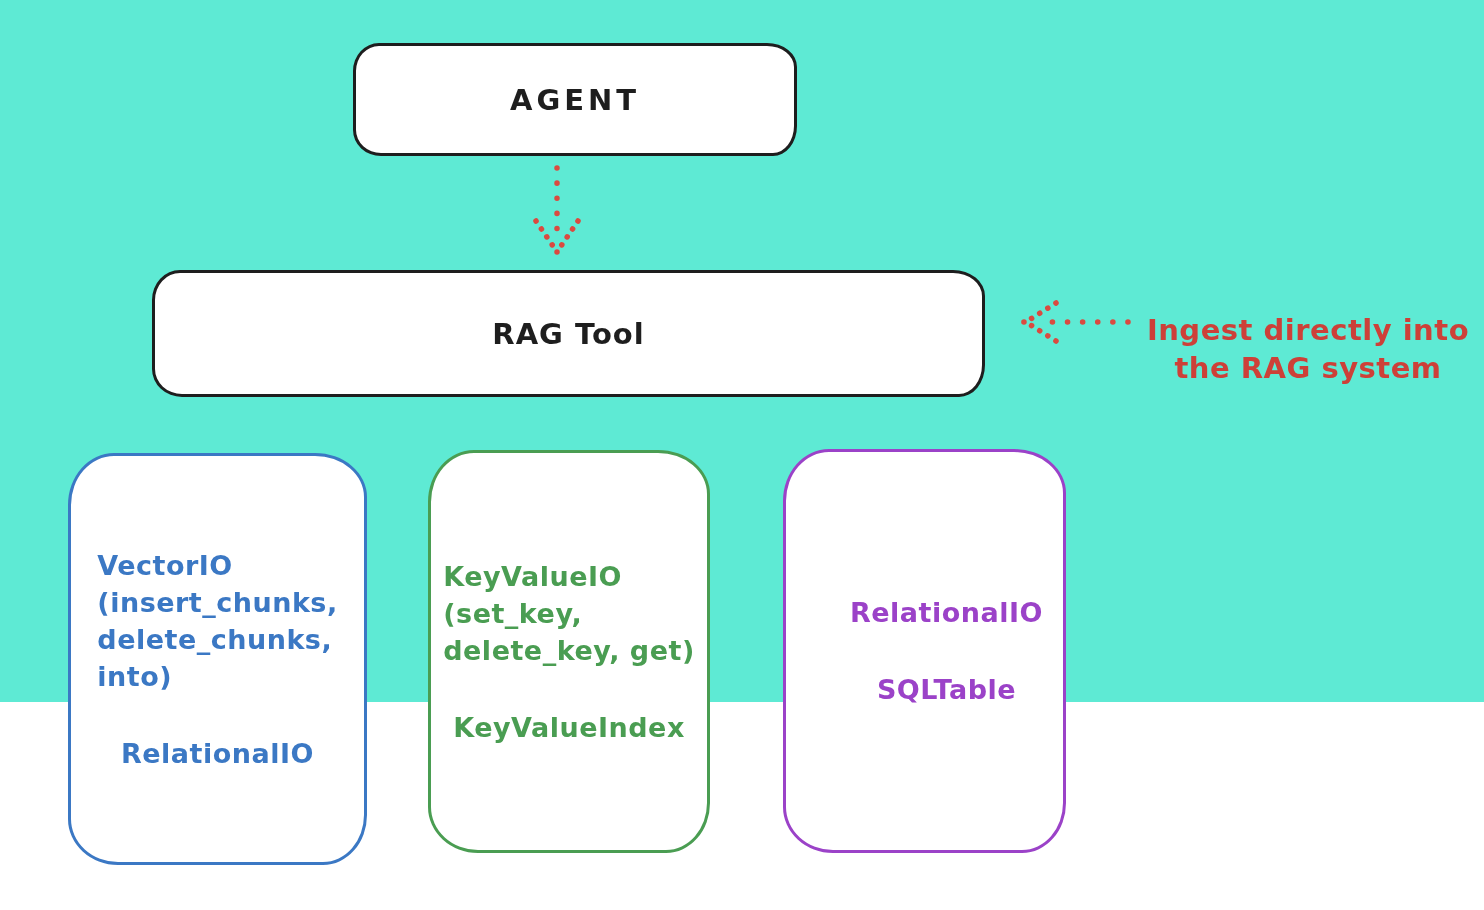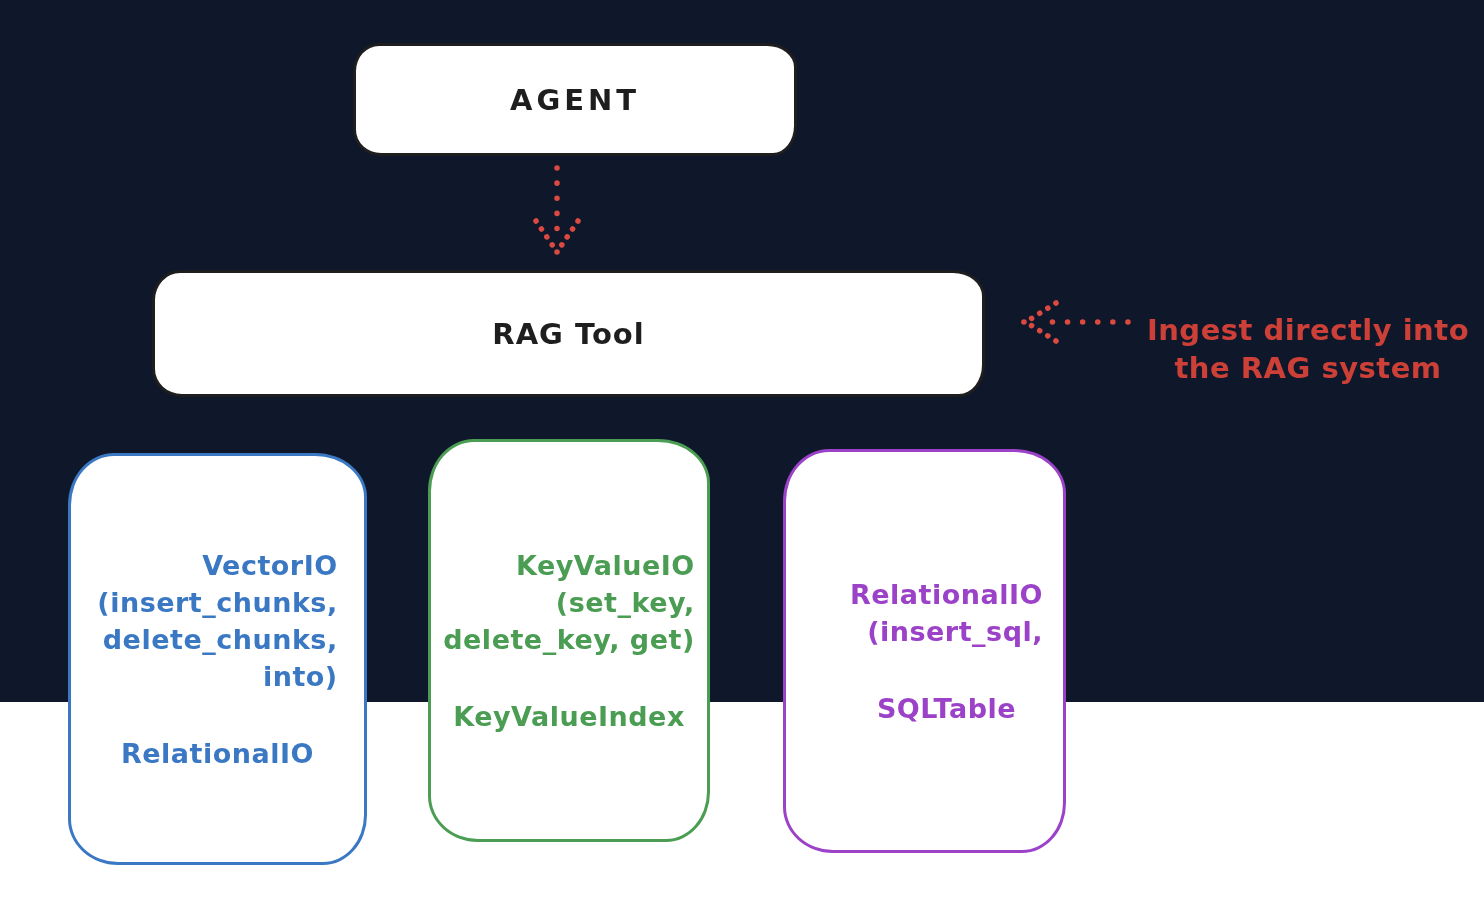--- a/index.html
+++ b/index.html
@@ -8,21 +8,21 @@
     background: #ffffff;
     width: 1484px;
     height: 910px;
     overflow: hidden;
     font-family: "DejaVu Sans", "Liberation Sans", sans-serif;
   }
   .canvas {
     position: relative;
     width: 1484px;
     height: 702px;
-    background: #0f172a;
+    background: #5eead4;
   }
   .arrows {
     position: absolute;
     left: 0; top: 0;
     width: 1484px;
     height: 910px;
     pointer-events: none;
   }
   .box {
     position: absolute;
@@ -50,28 +50,28 @@
     font-size: 29px;
     font-weight: 700;
     letter-spacing: 1px;
     color: #1e1e1e;
   }
   .io-box {
     border-width: 3.5px;
     border-style: solid;
     border-radius: 46px 52px 44px 50px / 52px 44px 50px 46px;
     flex-direction: column;
-    text-align: right;
+    text-align: left;
     font-size: 27px;
     font-weight: bold;
     line-height: 37px;
     letter-spacing: 0.5px;
   }
   .io-box.vector     { left: 68px;  top: 453px; width: 299px; height: 412px; }
-  .io-box.keyvalue   { left: 428px; top: 439px; width: 282px; height: 403px; }
+  .io-box.keyvalue   { left: 428px; top: 450px; width: 282px; height: 403px; }
   .io-box.relational { left: 783px; top: 449px; width: 283px; height: 404px; padding-left: 44px; }
   .io-spacer { height: 40px; }
   .annotation {
     position: absolute;
     left: 1138px; top: 283px;
     width: 340px;
     text-align: center;
     font-size: 29px;
     font-weight: bold;
     line-height: 38px;
@@ -140,19 +140,18 @@
       <div>(set_key,</div>
       <div>delete_key, get)</div>
     </div>
     <div class="io-spacer"></div>
     <div>KeyValueIndex</div>
   </div>
 
   <div class="box io-box relational" style="color: rgb(155, 66, 200); border-color: rgb(155, 66, 200);">
     <div>
       <div>RelationalIO</div>
-      <div>(insert_sql,</div>
     </div>
     <div class="io-spacer"></div>
     <div>SQLTable</div>
   </div>
 
 </div>
 
 </body></html>

